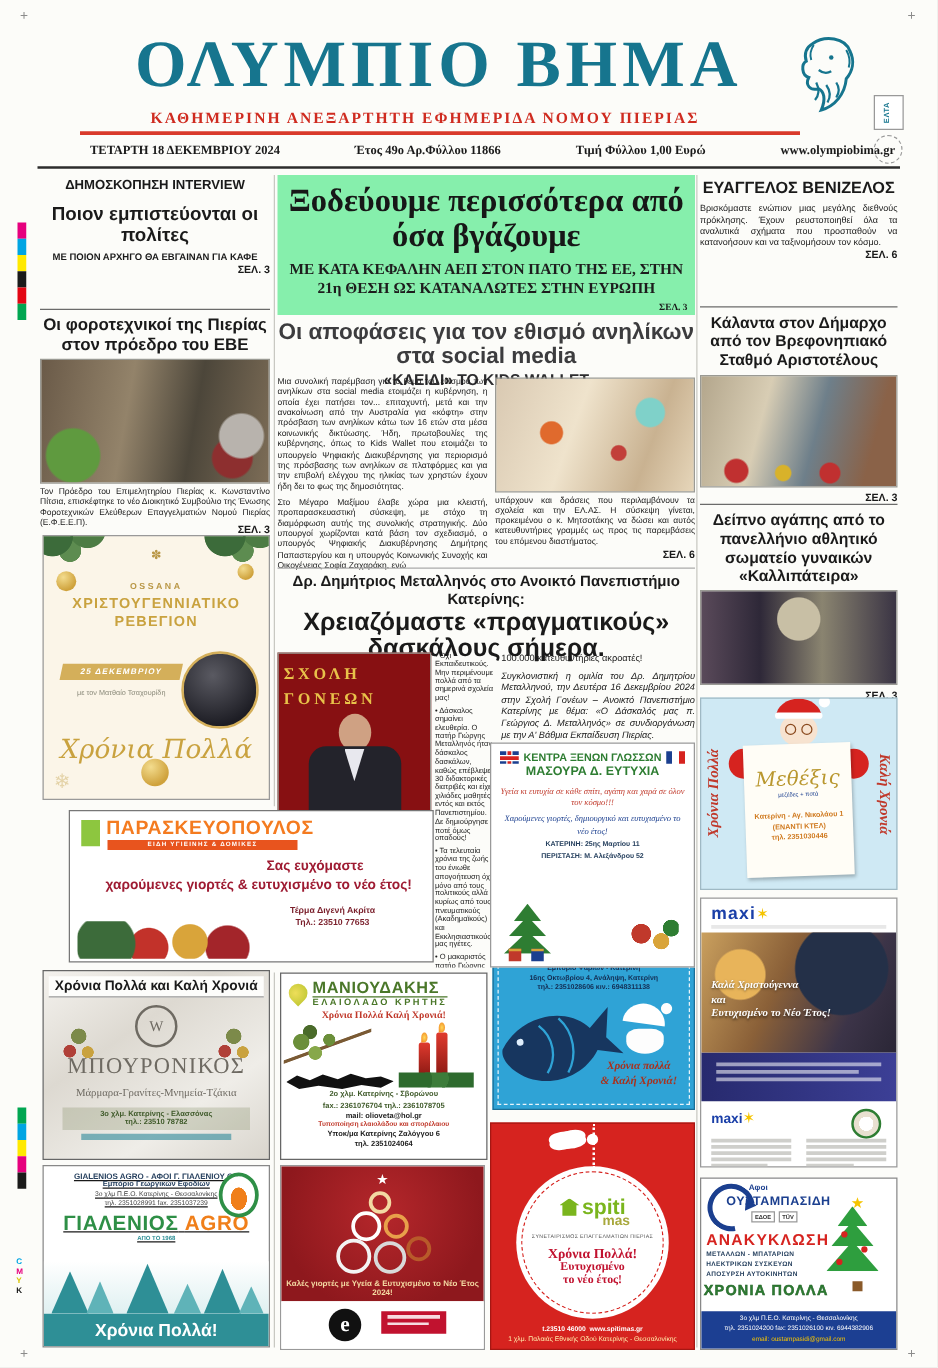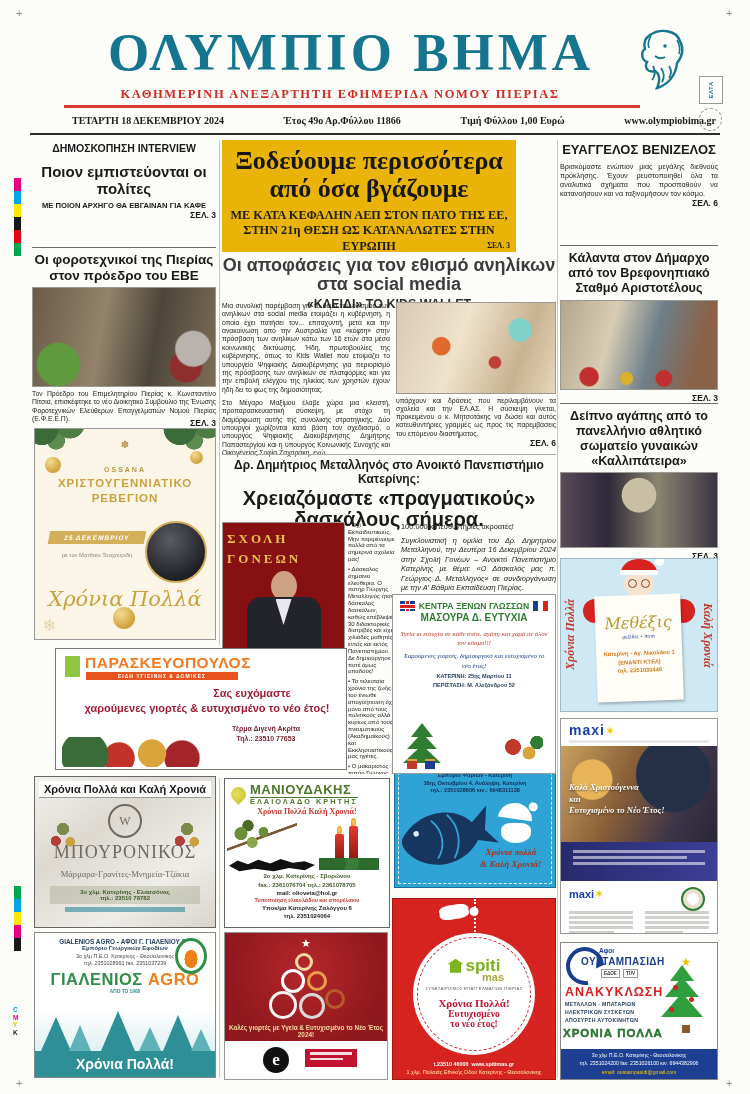--- a/index.html
+++ b/index.html
@@ -49,21 +49,21 @@
   .photo{border:1px solid #9a9a94;}
   .ph-foro{width:182px;height:98px;margin-top:4px;
      background:radial-gradient(circle at 14% 78%,#5f9a3f 0 12%,transparent 13%),
                 radial-gradient(circle at 88% 62%,#b8b3ad 0 10%,transparent 11%),
                 radial-gradient(circle at 84% 80%,#8d2f2f 0 9%,transparent 10%),
                 linear-gradient(100deg,#6a5a48,#93836a 38%,#4c463a 66%,#7d6d57);}
   .foro-c{font-size:6.8px;line-height:1.22;margin-top:3px;text-align:justify;}
   .foro-p{position:absolute;right:0;bottom:0;}
 
   
-  .lead{position:absolute;left:222px;top:140px;width:294px;height:112px;background:#eab308;}
+  .lead{position:absolute;left:222px;top:140px;width:334px;height:112px;background:#86efac;}
   .lead-t{padding-top:7px;font-size:26px;line-height:1.06;font-weight:bold;text-align:center;color:#171717;}
   .lead-s{font-size:12.3px;line-height:1.25;font-weight:bold;text-align:center;margin-top:6px;color:#1d1d1d;}
   .lead-p{position:absolute;right:6px;bottom:2px;font-size:7.5px;font-weight:bold;}
 
   
   .soc{position:absolute;left:222px;top:256px;width:334px;height:196px;}
   .soc-t{font-size:18px;line-height:1.08;font-weight:bold;text-align:center;color:#3c3c3e;}
   .soc-s{font-size:12.5px;font-weight:bold;text-align:center;margin-top:2px;color:#2c2c2e;}
   .soc-body{position:absolute;left:0;top:46px;width:168px;font-size:6.8px;line-height:1.23;text-align:justify;}
   .soc-body p{margin:0 0 5px 0;}
@@ -158,21 +158,21 @@
       background:radial-gradient(circle at 50% 30%,#7c8a4a 0 18%,transparent 19%),
                  radial-gradient(circle at 30% 60%,#b04038 0 14%,transparent 15%),
                  radial-gradient(circle at 70% 62%,#c9a23f 0 13%,transparent 14%);}
   .bo-brand{text-align:center;font-size:18px;letter-spacing:1px;color:#6e6a62;
       font-family:"Liberation Serif",serif;margin-top:4px;}
   .bo-prod{text-align:center;font-size:8.6px;color:#6e6a62;margin-top:6px;font-family:"Liberation Serif",serif;}
   .bo-box{margin:7px auto 0 auto;width:150px;background:rgba(98,116,66,.22);padding:3px 0;text-align:center;}
   .bo-ad{font-size:6px;font-weight:bold;color:#3f5a2a;}
   .bo-web{margin:3px auto 0 auto;width:120px;height:5px;background:#3a8f9e;opacity:.65;}
 
-  .gial{position:absolute;left:34px;top:932px;width:182px;height:146px;border:1px solid #888;background:#fff;overflow:hidden;}
+  .gial{position:absolute;left:34px;top:932px;width:182px;height:146px;border:1px solid #888;background:#fff;overflow:hidden;text-decoration:underline;}
   .gi-h{font-size:6.4px;font-weight:bold;color:#27415f;text-align:center;margin-top:5px;}
   .gi-s{font-size:6px;font-weight:bold;color:#27415f;text-align:center;}
   .gi-a{font-size:5.4px;color:#444;text-align:center;margin-top:2px;line-height:1.3;}
   .gi-logo{position:absolute;right:8px;top:5px;width:26px;height:30px;border:3px solid #2e8f46;border-radius:50%;
       background:radial-gradient(ellipse at 50% 60%,#f07f1a 0 35%,#fff 36%);}
   .gi-brand{text-align:center;margin-top:3px;font-size:16.5px;font-weight:bold;letter-spacing:.5px;}
   .gi-b1{color:#2e8f46}.gi-b2{color:#f07f1a}
   .gi-since{text-align:center;font-size:4.8px;color:#2e8f96;font-weight:bold;}
   .gi-scene{position:absolute;left:0;right:0;top:76px;height:42px;background:linear-gradient(#ffffff,#dff0f1);}
   .gi-tree{position:absolute;bottom:0;clip-path:polygon(50% 0,100% 100%,0 100%);background:#2e8f96;}

